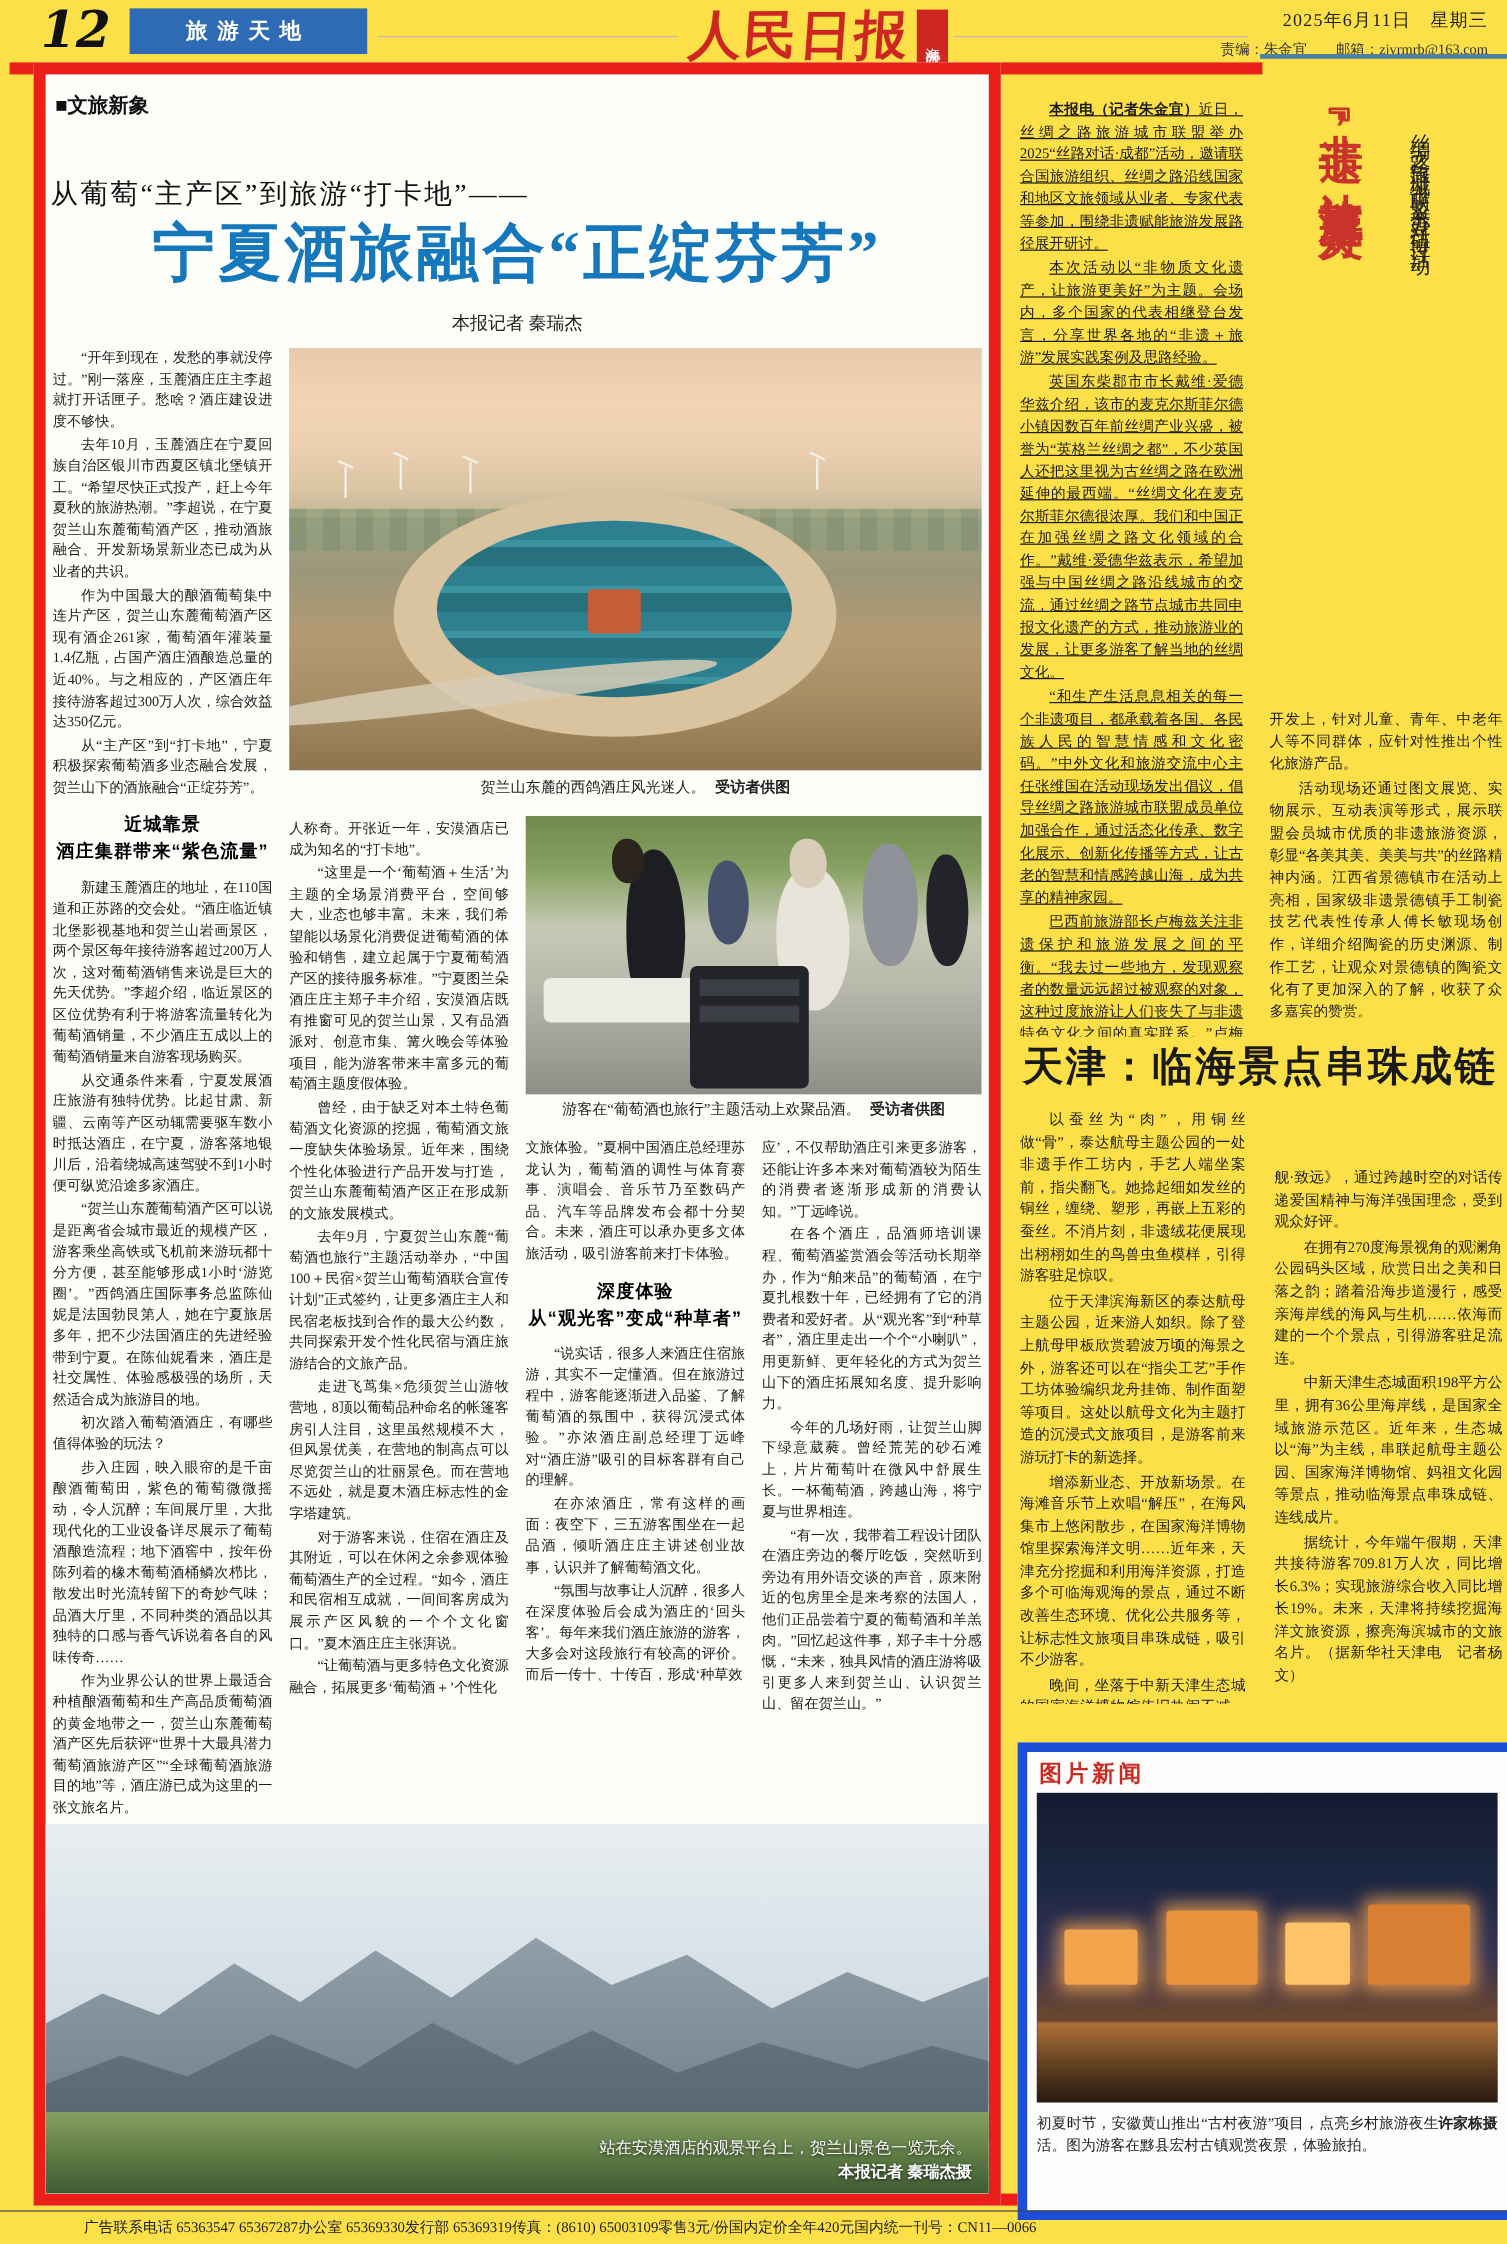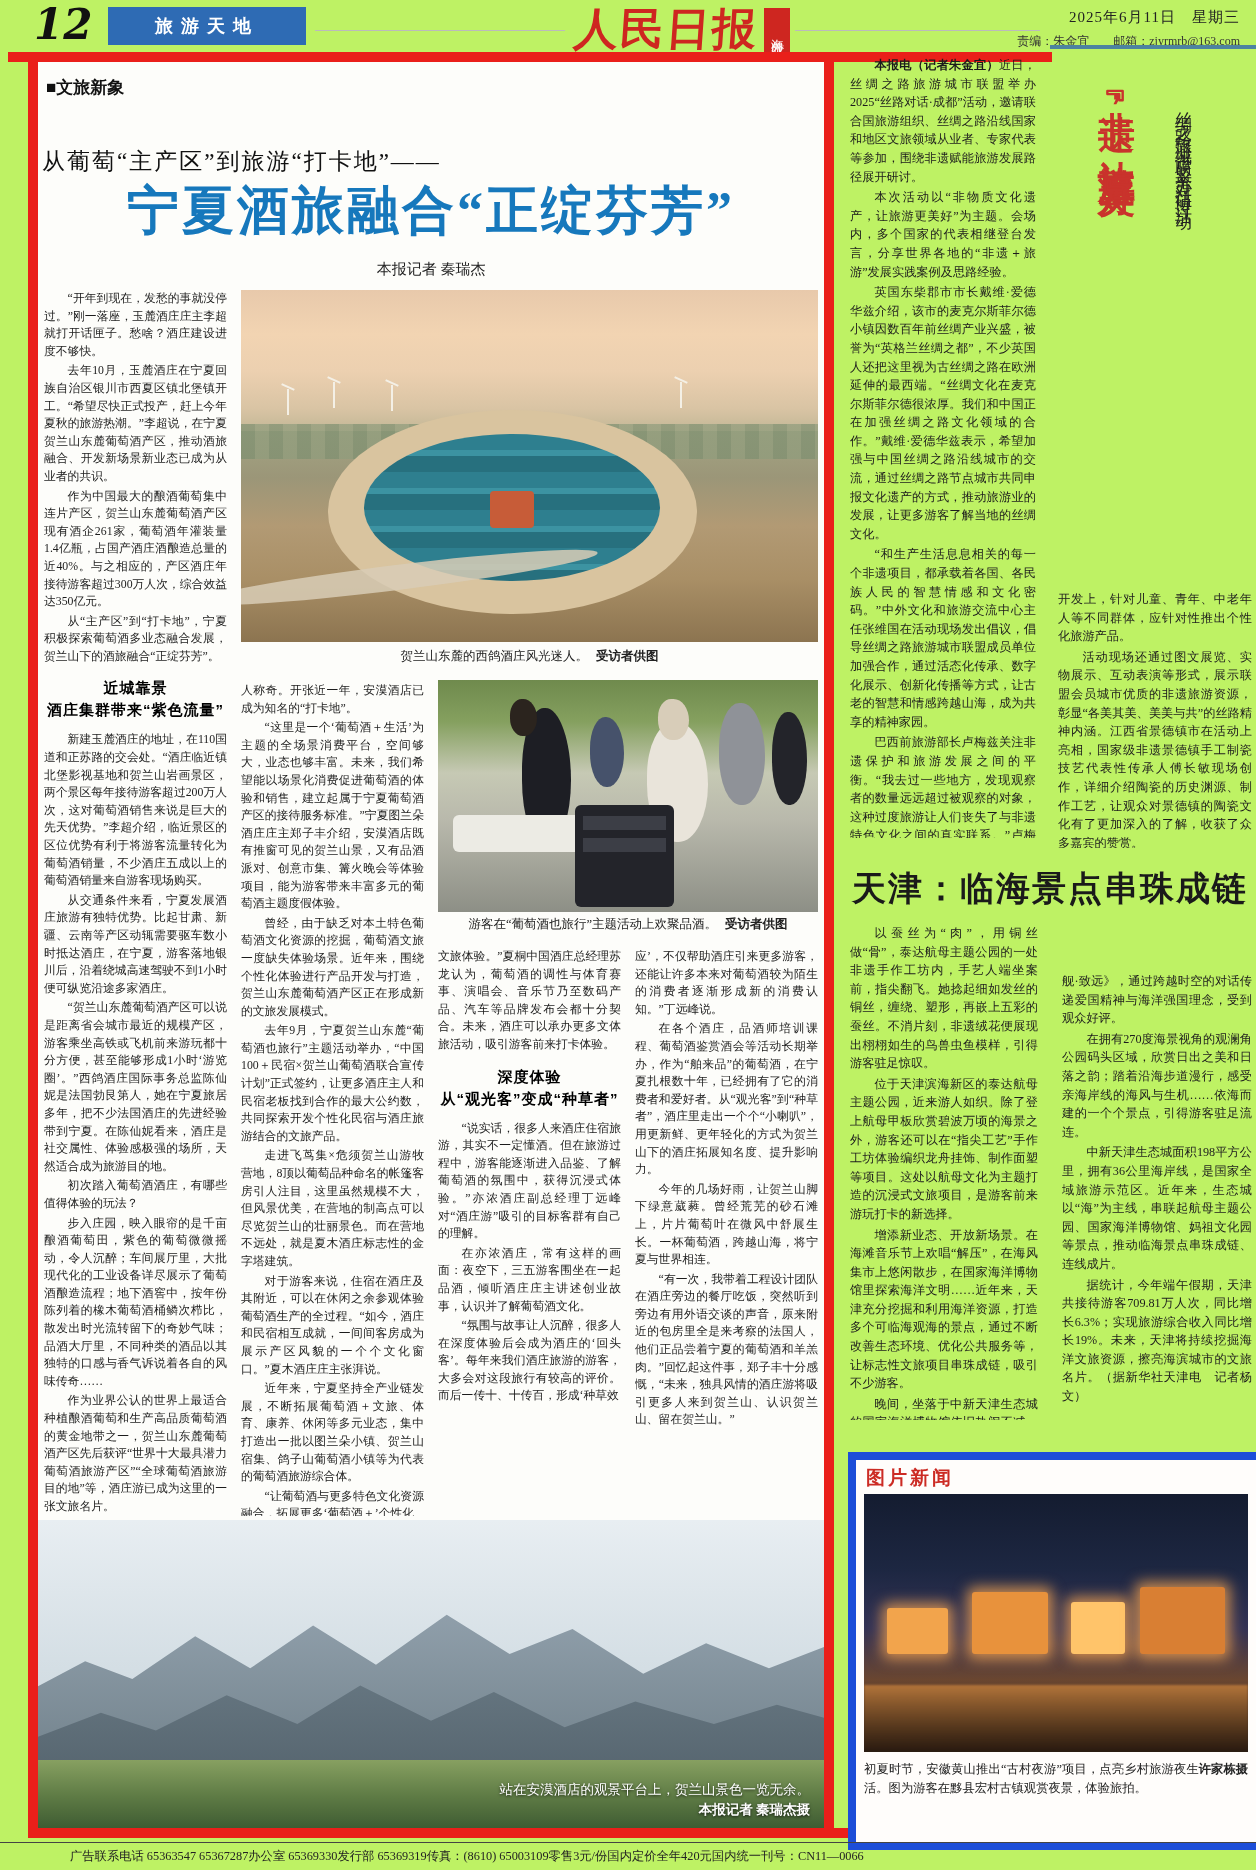--- a/index.html
+++ b/index.html
@@ -1,16 +1,16 @@
 <!DOCTYPE html>
 <html><head>
 <meta charset="utf-8">
 <style>
   html,body{margin:0;padding:0;background:#e8e8e4;}
-  .page{position:relative;width:1256px;height:1870px;margin:0 auto;background:#bef264;
+  .page{position:relative;width:1256px;height:1870px;margin:0 auto;background:#fde047;
         font-family:"Liberation Serif","DejaVu Serif",serif;overflow:hidden;}
   .abs{position:absolute;}
 
   
   .pageno{left:34px;top:0px;font-size:42px;font-weight:bold;font-style:italic;color:#111;
           font-family:"DejaVu Serif",serif;}
   .section-box{left:108px;top:7px;width:198px;height:38px;background:#2e6bb4;color:#fff;
           display:flex;align-items:center;justify-content:center;font-family:"Liberation Sans",sans-serif;
           font-size:18px;font-weight:bold;letter-spacing:8px;}
   .masthead{left:566px;top:0px;width:200px;text-align:center;color:#ce2620;font-weight:bold;
@@ -180,21 +180,20 @@
         <span>贺兰山东麓的西鸽酒庄风光迷人。</span><span class="credit">受访者供图</span>
       </div>
 
       <div class="abs newscol fs-main" style="left:197px;top:392px;width:183px;height:834px;">
           <p class="noind">人称奇。开张近一年，安漠酒店已成为知名的“打卡地”。</p>
           <p class="">“这里是一个‘葡萄酒＋生活’为主题的全场景消费平台，空间够大，业态也够丰富。未来，我们希望能以场景化消费促进葡萄酒的体验和销售，建立起属于宁夏葡萄酒产区的接待服务标准。”宁夏图兰朵酒庄庄主郑子丰介绍，安漠酒店既有推窗可见的贺兰山景，又有品酒派对、创意市集、篝火晚会等体验项目，能为游客带来丰富多元的葡萄酒主题度假体验。</p>
           <p class="">曾经，由于缺乏对本土特色葡萄酒文化资源的挖掘，葡萄酒文旅一度缺失体验场景。近年来，围绕个性化体验进行产品开发与打造，贺兰山东麓葡萄酒产区正在形成新的文旅发展模式。</p>
           <p class="">去年9月，宁夏贺兰山东麓“葡萄酒也旅行”主题活动举办，“中国100＋民宿×贺兰山葡萄酒联合宣传计划”正式签约，让更多酒庄主人和民宿老板找到合作的最大公约数，共同探索开发个性化民宿与酒庄旅游结合的文旅产品。</p>
           <p class="">走进飞茑集×危须贺兰山游牧营地，8顶以葡萄品种命名的帐篷客房引人注目，这里虽然规模不大，但风景优美，在营地的制高点可以尽览贺兰山的壮丽景色。而在营地不远处，就是夏木酒庄标志性的金字塔建筑。</p>
           <p class="">对于游客来说，住宿在酒庄及其附近，可以在休闲之余参观体验葡萄酒生产的全过程。“如今，酒庄和民宿相互成就，一间间客房成为展示产区风貌的一个个文化窗口。”夏木酒庄庄主张湃说。</p>
-          <p class="">近年来，宁夏坚持全产业链发展，不断拓展葡萄酒＋文旅、体育、康养、休闲等多元业态，集中打造出一批以图兰朵小镇、贺兰山宿集、鸽子山葡萄酒小镇等为代表的葡萄酒旅游综合体。</p>
           <p class="">“让葡萄酒与更多特色文化资源融合，拓展更多‘葡萄酒＋’个性化</p>
         </div>
 
       <div class="photo" style="left:394px;top:390px;width:380px;height:232px;">
         <div class="p2-base"></div>
         <div class="blob" style="left:22%;top:12%;width:13%;height:60%;background:#1d1e24;"></div>
         <div class="blob" style="left:19%;top:8%;width:7%;height:16%;background:#2b241e;"></div>
         <div class="blob" style="left:55%;top:18%;width:16%;height:52%;background:#e9e4da;"></div>
         <div class="blob" style="left:58%;top:8%;width:8%;height:18%;background:#d8cdb9;"></div>
         <div class="blob" style="left:74%;top:10%;width:12%;height:44%;background:#8f9298;"></div>
@@ -230,21 +229,21 @@
       <div class="p3-ridge-far"></div>
       <div class="p3-ridge-near"></div>
       <div class="p3-valley"></div>
       <div class="p3-cap">
         <div>站在安漠酒店的观景平台上，贺兰山景色一览无余。</div>
         <div class="credit">本报记者 秦瑞杰摄</div>
       </div>
     </div>
   </div>
 
-  <div class="abs newscol fs-side" style="left:850px;top:56px;width:186px;height:782px;">
+  <div class="abs newscol fs-side" style="left:850px;top:82px;width:186px;height:782px;text-decoration:underline;">
       <p class=""><b>本报电（记者朱金宜）</b>近日，丝绸之路旅游城市联盟举办2025“丝路对话·成都”活动，邀请联合国旅游组织、丝绸之路沿线国家和地区文旅领域从业者、专家代表等参加，围绕非遗赋能旅游发展路径展开研讨。</p>
       <p class="">本次活动以“非物质文化遗产，让旅游更美好”为主题。会场内，多个国家的代表相继登台发言，分享世界各地的“非遗＋旅游”发展实践案例及思路经验。</p>
       <p class="">英国东柴郡市市长戴维·爱德华兹介绍，该市的麦克尔斯菲尔德小镇因数百年前丝绸产业兴盛，被誉为“英格兰丝绸之都”，不少英国人还把这里视为古丝绸之路在欧洲延伸的最西端。“丝绸文化在麦克尔斯菲尔德很浓厚。我们和中国正在加强丝绸之路文化领域的合作。”戴维·爱德华兹表示，希望加强与中国丝绸之路沿线城市的交流，通过丝绸之路节点城市共同申报文化遗产的方式，推动旅游业的发展，让更多游客了解当地的丝绸文化。</p>
       <p class="">“和生产生活息息相关的每一个非遗项目，都承载着各国、各民族人民的智慧情感和文化密码。”中外文化和旅游交流中心主任张维国在活动现场发出倡议，倡导丝绸之路旅游城市联盟成员单位加强合作，通过活态化传承、数字化展示、创新化传播等方式，让古老的智慧和情感跨越山海，成为共享的精神家园。</p>
       <p class="">巴西前旅游部长卢梅兹关注非遗保护和旅游发展之间的平衡。“我去过一些地方，发现观察者的数量远远超过被观察的对象，这种过度旅游让人们丧失了与非遗特色文化之间的真实联系。”卢梅兹建议，在非遗和旅游相结合的过程中，要秉持尊重和保护非遗的理念，有序开发文化资源。</p>
     </div>
 
   <div class="abs vert v-title">『非遗，让旅游更美好』</div>
   <div class="abs vert v-sub">丝绸之路旅游城市联盟举办对话研讨活动</div>
 

